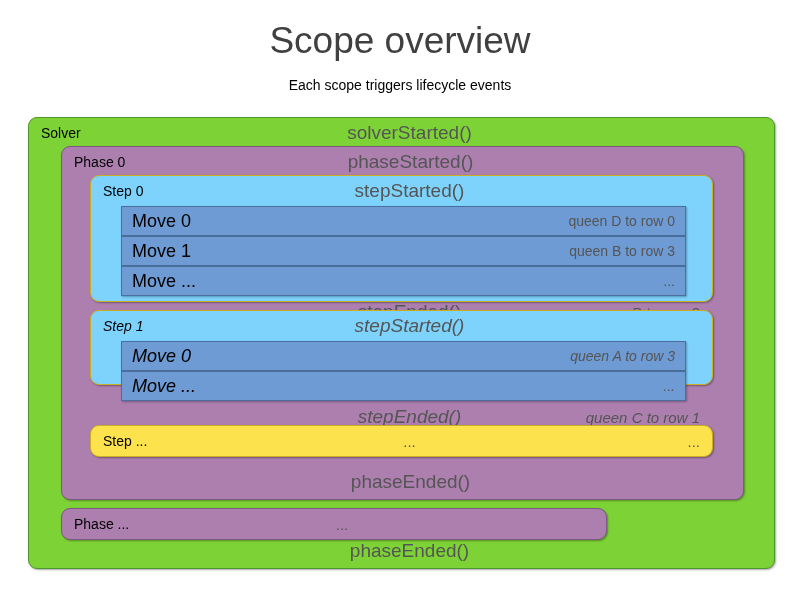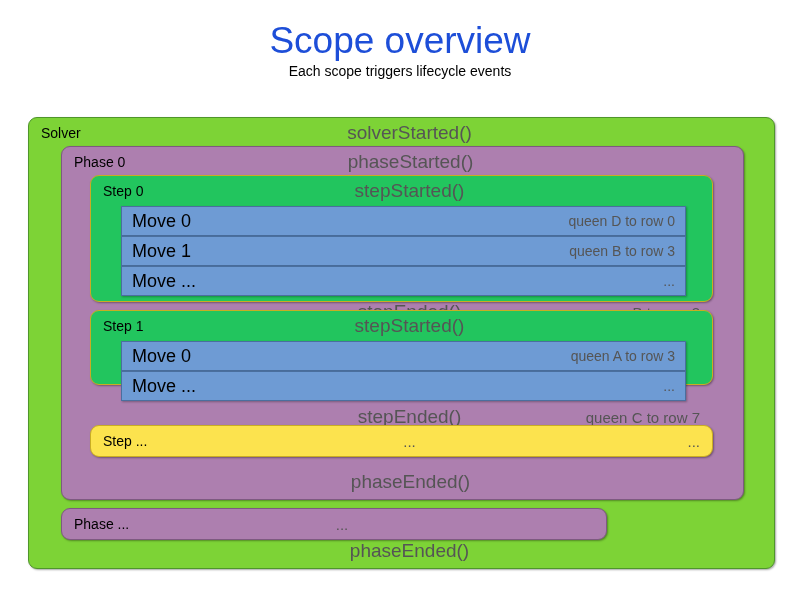--- a/index.html
+++ b/index.html
@@ -22,29 +22,29 @@
   }
 
   
   .title-area {
     text-align: center;
     padding-top: 22px;
   }
   .main-title {
     font-size: 37px;
     font-weight: normal;
-    color: #1d4ed8;
+    color: #404040;
     line-height: 1.05;
     letter-spacing: 0px;
   }
   .subtitle {
     font-size: 14px;
     font-weight: normal;
     color: #000000;
-    margin-top: 2px;
+    margin-top: 16px;
   }
 
   
   .scope {
     position: relative;
     border-radius: 9px;
     box-sizing: border-box;
     box-shadow: 1px 1px 2px rgba(0,0,0,0.35);
   }
 
@@ -75,26 +75,26 @@
     top: 390px;
     width: 546px;
     height: 32px;
     background: #AD7FAF;
     border: 1px solid #7d5a80;
   }
 
   .step-box {
     position: absolute;
     left: 28px;
-    background: #22c55e;
+    background: #7dd3fc;
     border: 1px solid #c9ad23;
     width: 623px;
   }
   .step-0 { top: 28px;  height: 127px; }
-  .step-1 { top: 163px; height: 75px; }
+  .step-1 { top: 163px; height: 75px; font-style: italic; }
   .step-ellipsis-box {
     position: absolute;
     left: 28px;
     top: 278px;
     width: 623px;
     height: 32px;
     background: #FCE34E;
     border: 1px solid #c9ad23;
   }
 
@@ -238,21 +238,21 @@
           <span class="row-right move-right">queen A to row 3</span>
         </div>
 
         <div class="move-box" style="top:60px;">
           <span class="row-label move-label">Move ...</span>
           <span class="row-right move-right">...</span>
         </div>
 
         <div class="row" style="top:92px; height:28px;">
           <span class="row-center">stepEnded()</span>
-          <span class="row-right">queen C to row 7</span>
+          <span class="row-right">queen C to row 1</span>
         </div>
       </div>
 
       <div class="scope step-ellipsis-box">
         <div class="row" style="top:0; height:30px;padding-left:21px;">
           <span class="row-label">Step ...</span>
           <span class="row-center ellipsis-dots-center">...</span>
           <span class="row-right">...</span>
         </div>
       </div>

